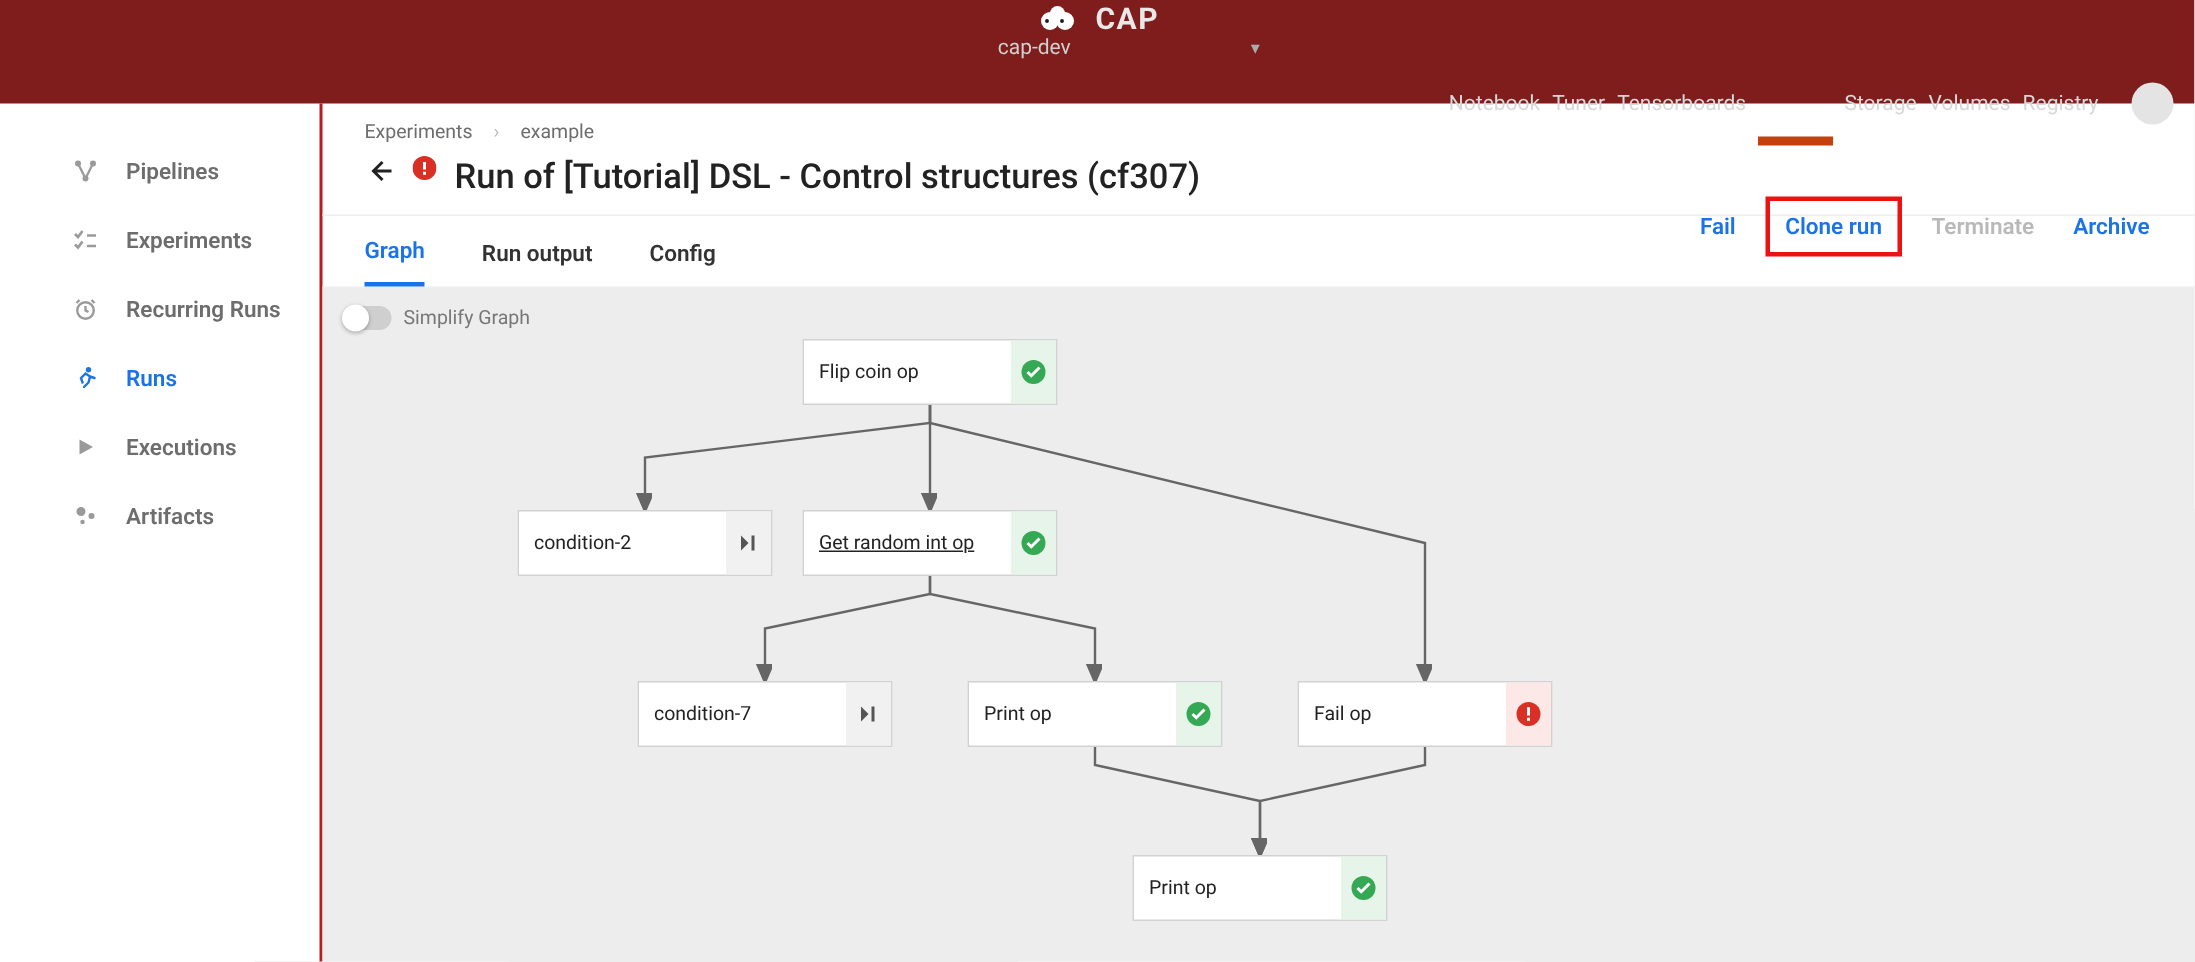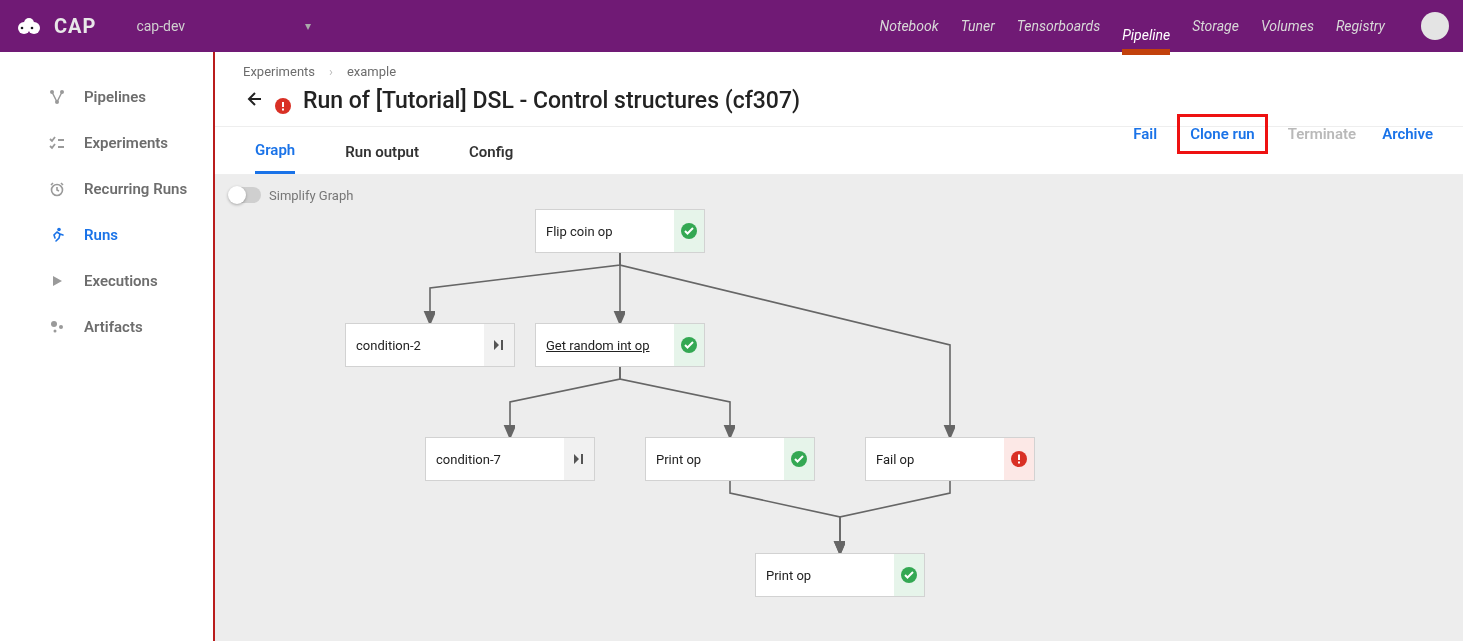--- a/index.html
+++ b/index.html
@@ -1,53 +1,53 @@
 <!DOCTYPE html>
 <html><head>
 <meta charset="utf-8">
 <style>
   * { box-sizing: border-box; margin: 0; padding: 0; }
   body { font-family: -apple-system, BlinkMacSystemFont, "Segoe UI", Roboto, Helvetica, Arial, sans-serif; width: 1463px; height: 641px; overflow: hidden; background: #fff; }
 
   
-  .topbar { height: 52px; background: #701a75; display: flex; align-items: center; color: #e8e8e8; padding: 0 14px 0 16px; }
+  .topbar { height: 69px; background: #7f1d1d; display: flex; align-items: center; color: #e8e8e8; padding: 0 14px 0 16px; flex-direction: column; }
   .logo { display: flex; align-items: center; gap: 8px; font-weight: 700; font-size: 20px; letter-spacing: 1px; }
   .logo-icon svg { display: block; }
   .project-select { margin-left: 40px; display: flex; align-items: center; gap: 120px; font-size: 14px; color: #d0d0d0; cursor: pointer; }
   .project-select .chev { color: #aaa; font-size: 12px; }
-  .topnav { margin-left: auto; display: flex; align-items: center; gap: 22px; font-size: 14px; font-style: italic; }
+  .topnav { margin-left: auto; display: flex; align-items: center; gap: 8px; font-size: 14px; }
   .topnav .navitem { color: #d8d8d8; cursor: pointer; padding: 6px 0; }
   .topnav .navitem.active { color: #fff; border-bottom: 6px solid #c2410c; margin-top: 23px; }
   .avatar { width: 28px; height: 28px; border-radius: 50%; background: #e4e4e4; margin-left: 14px; }
 
   
   .layout { display: flex; height: calc(641px - 52px); }
   .sidebar { width: 215px; border-right: 2px solid #b91c1c; padding-top: 22px; padding-left: 24px; }
   .sideitem { display: flex; align-items: center; gap: 18px; padding: 14px 24px; color: #6d6d6d; font-size: 15px; font-weight: 600; cursor: pointer; }
   .sideitem .sicon { width: 18px; display: flex; align-items: center; justify-content: center; color: #9a9a9a; }
   .sideitem.active { color: #1a73e8; }
   .sideitem.active .sicon { color: #1a73e8; }
 
   .main { flex: 1; display: flex; flex-direction: column; min-width: 0; }
 
   .page-header { padding: 12px 28px 12px 28px; border-bottom: 1px solid #eee; }
   .breadcrumb { display: flex; align-items: center; gap: 14px; color: #6d6d6d; font-size: 13px; }
   .breadcrumb .sep { color: #bbb; }
-  .title-row { display: flex; align-items: flex-end; gap: 12px; margin-top: 8px; }
+  .title-row { display: flex; align-items: flex-start; gap: 12px; margin-top: 8px; }
   .title-row .back { font-size: 20px; cursor: pointer; }
   .title-row .status-dot { width: 16px; height: 16px; }
   .title-row h1 { font-size: 23px; font-weight: 500; color: #222; }
 
   .actions { position: absolute; right: 30px; top: 70px; display: flex; align-items: center; gap: 26px; font-size: 15px; font-weight: 600; }
   .actions .act { color: #1a73e8; cursor: pointer; }
   .actions .act.disabled { color: #b9b9b9; cursor: default; }
   .actions .act.highlight { border: 3px solid #e11; padding: 8px 10px; margin: -8px -6px; }
 
   .tabs { display: flex; align-items: center; gap: 38px; padding: 14px 28px 0 28px; border-bottom: 1px solid #eee; font-size: 15px; font-weight: 600; color: #333; }
-  .tab { padding-bottom: 12px; cursor: pointer; margin-left: 12px; }
+  .tab { padding-bottom: 12px; cursor: pointer; }
   .tab.active { color: #1a73e8; border-bottom: 3px solid #1a73e8; }
 
   .graph-area { flex: 1; background: #ededed; position: relative; overflow: hidden; }
   .simplify { position: absolute; top: 12px; left: 14px; display: flex; align-items: center; gap: 8px; font-size: 13px; color: #777; }
   .toggle { width: 32px; height: 16px; border-radius: 10px; background: #cfcfcf; position: relative; cursor: pointer; }
   .toggle::after { content: ""; position: absolute; width: 18px; height: 18px; border-radius: 50%; background: #fff; left: -1px; top: -1px; box-shadow: 0 1px 3px rgba(0,0,0,.3); }
 
   
   .node { position: absolute; width: 170px; height: 44px; background: #fff; border: 1px solid #d2d2d2; display: flex; align-items: center; justify-content: space-between; font-size: 13px; color: #222; cursor: pointer; }
   .node .label { padding-left: 10px; }

